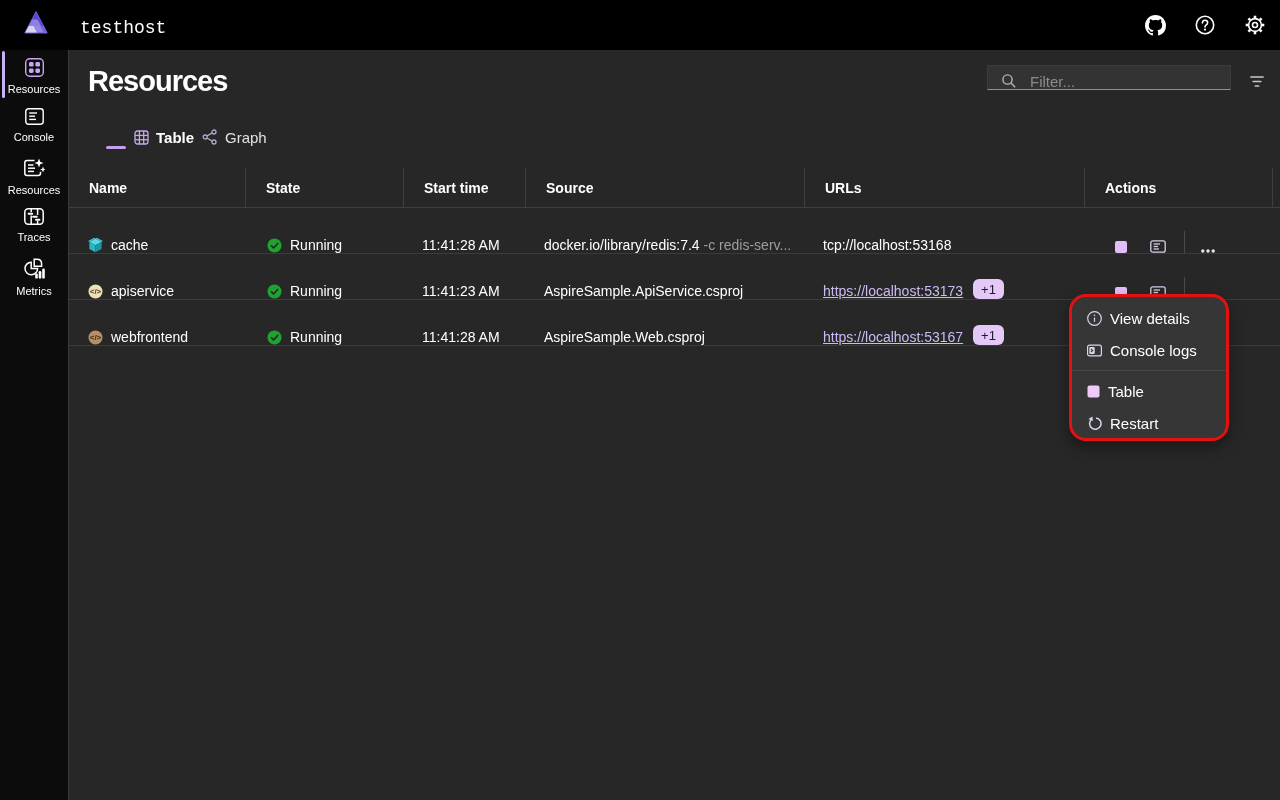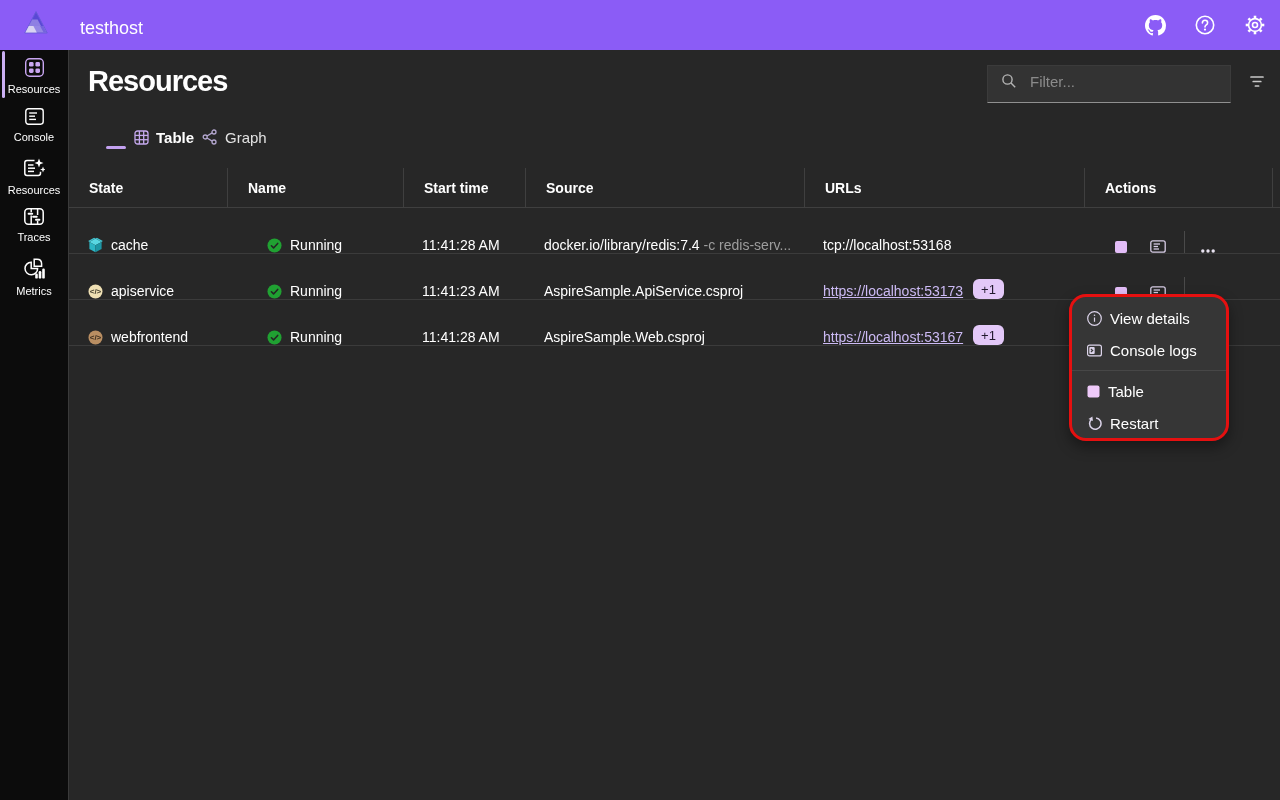--- a/index.html
+++ b/index.html
@@ -1,27 +1,27 @@
 <!DOCTYPE html>
 <html><head>
 <meta charset="utf-8">
 <style>
 * { margin:0; padding:0; box-sizing:border-box; }
 html,body { width:1280px; height:800px; overflow:hidden; background:#272727; font-family:"Liberation Sans", sans-serif; }
-.topbar { position:fixed; top:0; left:0; width:1280px; height:50px; background:#8b5cf6; z-index:5; }
+.topbar { position:fixed; top:0; left:0; width:1280px; height:50px; background:#000000; z-index:5;font-family:Liberation Mono, monospace; }
 .logo { position:absolute; left:24px; top:11px; }
 .apptitle { position:absolute; left:80px; top:18px; font-size:18px; color:#ffffff; }
 .tb-ic { position:absolute; top:15px; }
 .sidebar { position:fixed; top:50px; left:0; width:69px; height:750px; background:#0c0c0c; border-right:1px solid #3a3a3a; z-index:4; }
 .navitem { position:absolute; left:0; width:68px; text-align:center; }
 .navitem .nlabel { display:block; margin-top:2px; font-size:11px; color:#ffffff; }
 .activebar { position:absolute; left:2px; top:-7px; width:3px; height:47px; background:#cbb0f4; border-radius:2px; }
 .main { position:absolute; left:69px; top:50px; width:1211px; height:750px; background:#272727; }
 h1 { position:absolute; left:19px; top:15px; font-size:29px; font-weight:700; color:#ffffff; letter-spacing:-1px; }
-.filterbox { position:absolute; left:918px; top:15px; width:244px; height:38px; background:#333333; border:1px solid #3b3b3b; border-bottom:1px solid #909090; border-radius:0; }
+.filterbox { position:absolute; left:918px; top:15px; width:244px; height:25px; background:#333333; border:1px solid #3b3b3b; border-bottom:1px solid #909090; border-radius:0; }
 .filterbox svg { position:absolute; left:13px; top:7px; }
 .filterbox .ph { position:absolute; left:42px; top:7px; font-size:15px; color:#8b8b8b; }
 .filterlines { position:absolute; left:1181px; top:26px; }
 .tabs { position:absolute; left:21px; top:75px; height:34px; }
 .tab { position:absolute; top:0; height:24px; display:flex; align-items:center;padding-left:44px; }
 .tab svg { margin-right:7px; }
 .tab1 { left:0; }
 .tab1 .tlabel { font-weight:700; color:#ffffff; font-size:15px; }
 .tab2 { left:68px; }
 .tab2 .tlabel { color:#e2e2e2; font-size:15px; }
@@ -87,22 +87,22 @@
             <line x1="5" y1="7" x2="10.2" y2="3.9"></line>
             <line x1="5" y1="9" x2="10.2" y2="12.1"></line>
           </g>
         </svg>
       <span class="tlabel">Graph</span>
     </div>
     <div class="tabline"></div>
   </div>
   <div class="table">
     <div class="thead">
+      <div class="th c1">Name</div>
       <div class="th c2">State</div>
-      <div class="th c1">Name</div>
       <div class="th c3">Start time</div>
       <div class="th c4">Source</div>
       <div class="th c5">URLs</div>
       <div class="th c6">Actions</div>
       <div class="th c7"></div>
     </div>
     <div class="tr">
       <div class="td c1">
         <svg width="15" height="16" viewBox="0 0 15 16">
             <g>

